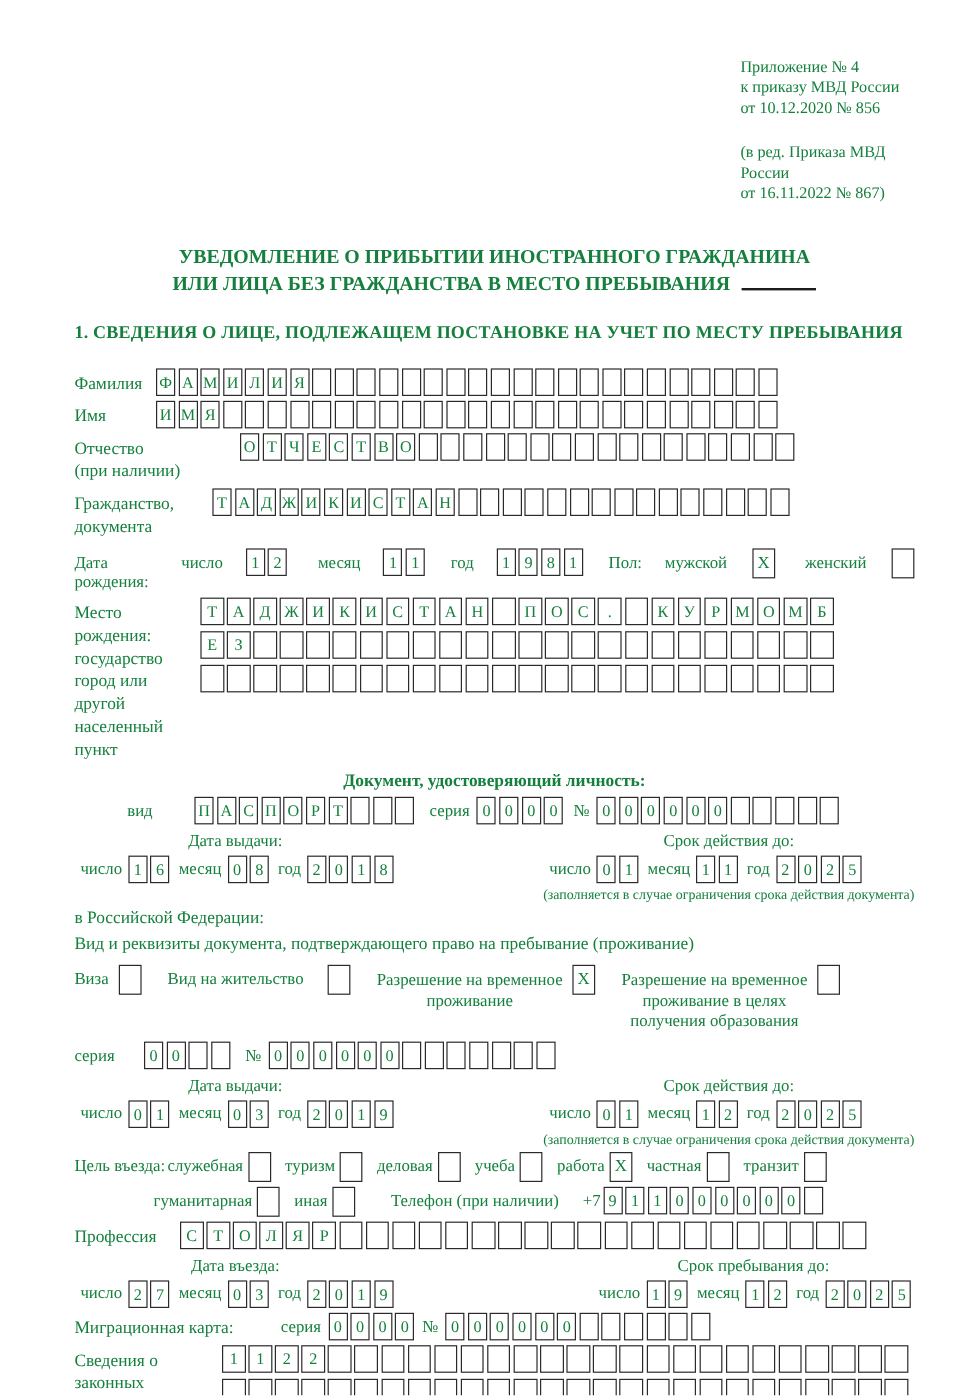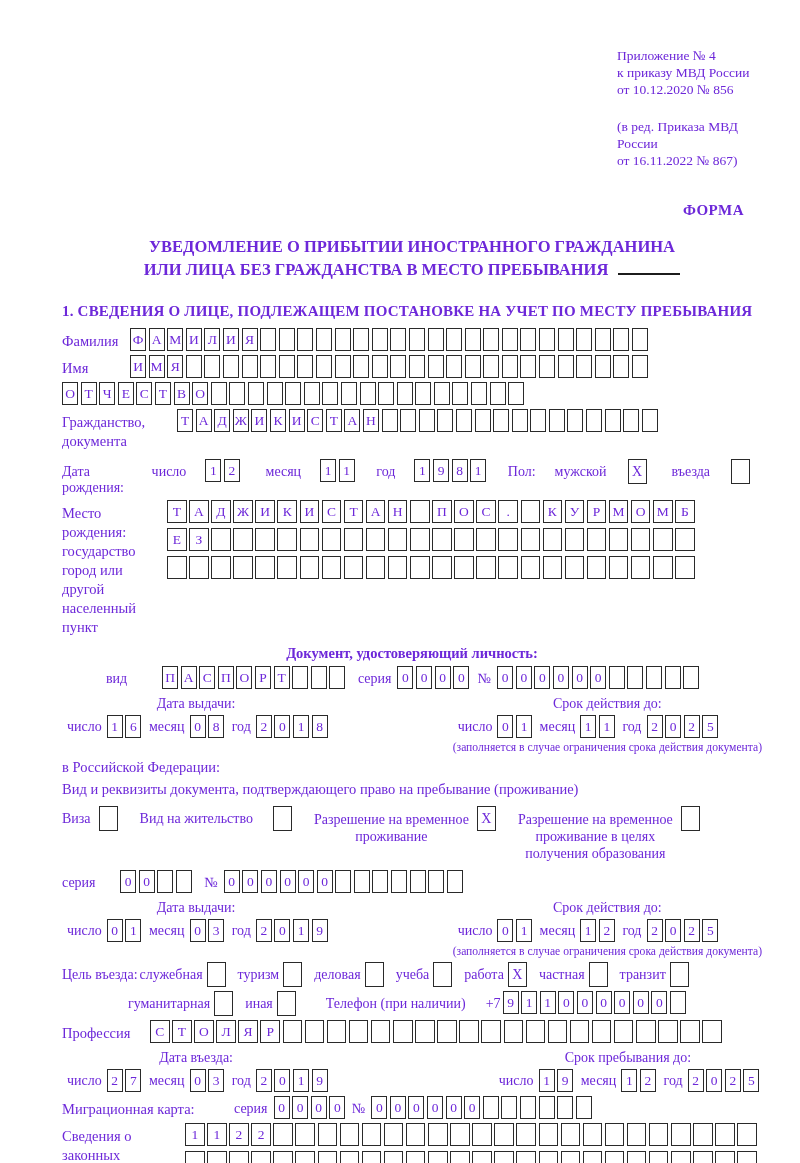--- a/index.html
+++ b/index.html
@@ -1,28 +1,28 @@
 <!DOCTYPE html>
 <html><head>
 <meta charset="utf-8">
 <style>
   * { box-sizing: border-box; margin: 0; padding: 0; }
   html,body { background:#ffffff; }
   .page {
     width: 800px; height: 1163px; overflow: hidden;
-    background: #ffffff; color: #6d28d9;
+    background: #ffffff; color: #15803d;
     font-family: "Liberation Serif", "DejaVu Serif", serif;
     padding: 30px 38px 12px 62px; position: relative;
   }
   .topright { margin-left: 555px; font-size: 13.5px; line-height: 17px; white-space: pre-line; }
   .edition { margin-top: 3px; }
   .form-label { text-align: right; font-weight: bold; font-size: 15px; margin: 16px 18px 0 0; letter-spacing: .5px; }
   .title { text-align: center; font-weight: bold; font-size: 16.5px; line-height: 23px; margin-top: 16px; }
   .title-blank { display: inline-block; width: 62px; border-bottom: 2px solid #1c1c1c; height: 14px; margin-left: 10px; }
-  .sec-head { font-weight: bold; font-size: 15px; margin-top: 22px; margin-bottom: 8px; letter-spacing: .2px; }
+  .sec-head { font-weight: bold; font-size: 15px; margin-top: 22px; margin-bottom: 20px; letter-spacing: .2px; }
 
   .r { display: flex; align-items: flex-start; margin: 4px 0; }
   .lbl { font-size: 14.5px; line-height: 19px; white-space: pre-line; flex: none; padding-top: 4px; }
   .w68  { width: 68px; }  .w138 { width: 138px; } .w115 { width: 115px; }
   .w105 { width: 105px; } .w85  { width: 88px; }  .w150 { width: 152px; }
   .il { font-size: 14px; padding-top: 5px; margin-right: 6px; white-space: pre-line; }
   .ilc { text-align: center; line-height: 17px; }
 
   .boxes { display: flex; flex: none; }
   .box {
@@ -52,21 +52,20 @@
 
 <div class="page">
 
   <div class="topright">
     <div>Приложение № 4
 к приказу МВД России
 от 10.12.2020 № 856</div>
     <div class="edition">(в ред. Приказа МВД России
 от 16.11.2022 № 867)</div>
   </div>
-  <div class="form-label">ФОРМА</div>
 
   <div class="title">
     <div>УВЕДОМЛЕНИЕ О ПРИБЫТИИ ИНОСТРАННОГО ГРАЖДАНИНА</div>
     <div><span>ИЛИ ЛИЦА БЕЗ ГРАЖДАНСТВА В МЕСТО ПРЕБЫВАНИЯ</span><span class="title-blank"></span></div>
   </div>
 
   <div class="sec-head">1. СВЕДЕНИЯ О ЛИЦЕ, ПОДЛЕЖАЩЕМ ПОСТАНОВКЕ НА УЧЕТ ПО МЕСТУ ПРЕБЫВАНИЯ</div>
 
   <div class="r">
     <div class="lbl w68">Фамилия</div>
@@ -130,20 +129,22 @@
         <span class="box"></span>
         <span class="box"></span>
         <span class="box"></span>
         <span class="box"></span>
         <span class="box"></span>
         <span class="box"></span>
       </div>
   </div>
 
   <div class="r">
+    <div class="lbl w138">Отчество
+(при наличии)</div>
     <div class="boxes">
         <span class="box">О</span>
         <span class="box">Т</span>
         <span class="box">Ч</span>
         <span class="box">Е</span>
         <span class="box">С</span>
         <span class="box">Т</span>
         <span class="box">В</span>
         <span class="box">О</span>
         <span class="box"></span>
@@ -214,21 +215,21 @@
     <span class="il" style="margin-left:6px;">год</span>
     <span class="boxes">
         <span class="box">1</span>
         <span class="box">9</span>
         <span class="box">8</span>
         <span class="box">1</span>
       </span>
     <span class="il" style="margin-left:6px;">Пол:</span>
     <span class="il">мужской</span>
     <span class="box cb">X</span>
-    <span class="il">въезда</span>
+    <span class="il">женский</span>
     <span class="box cb"></span>
   </div>
 
   <div class="r">
     <div class="lbl w105">Место рождения:
 государство
 город или другой
 населенный пункт</div>
     <div class="col">
       <div class="boxes wide">

